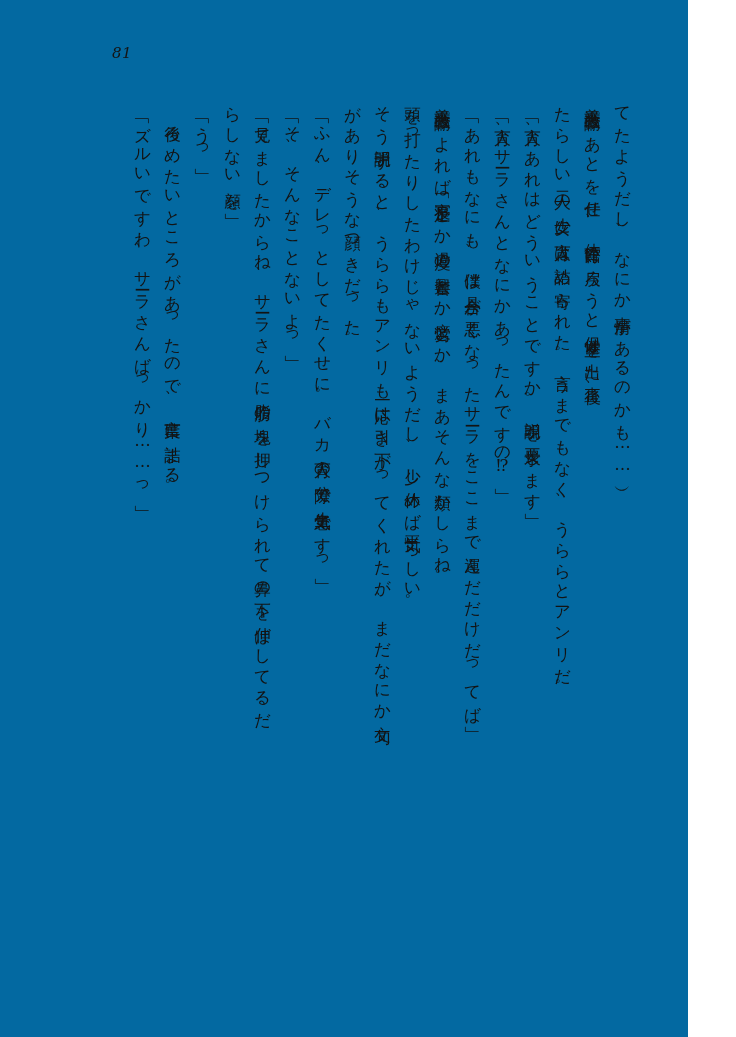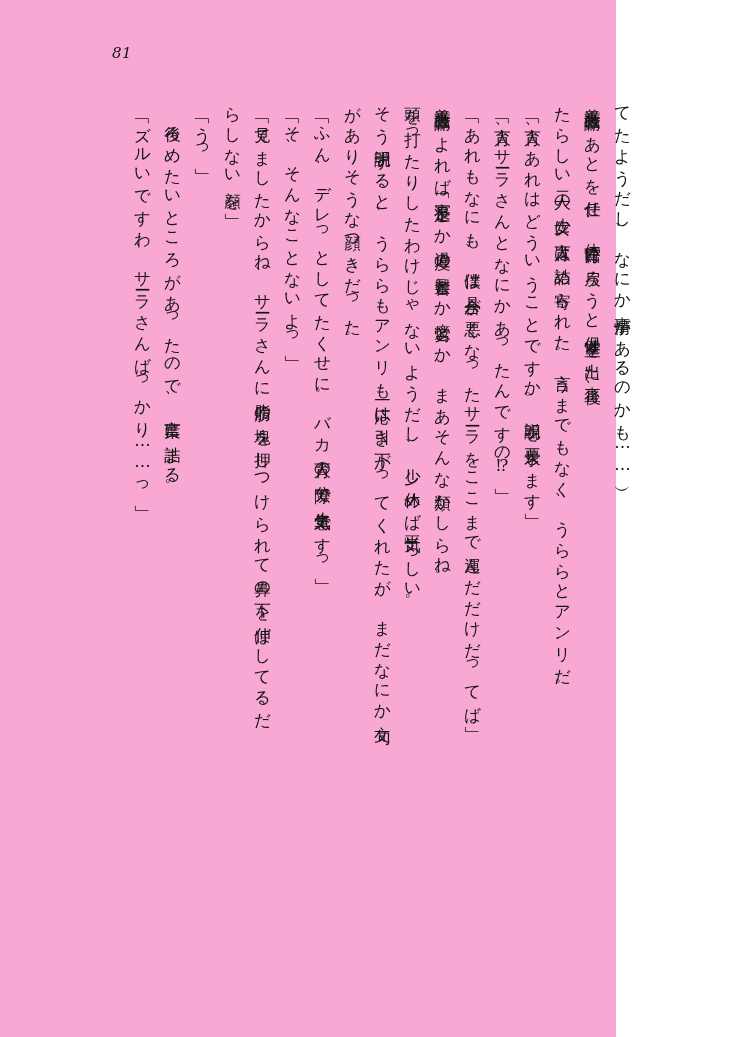--- a/index.html
+++ b/index.html
@@ -9,23 +9,23 @@
   }
   body {
     width: 736px;
     height: 1037px;
     overflow: hidden;
     font-family: "DejaVu Serif", "Liberation Serif", serif;
     color: #111111;
   }
   #page {
     position: relative;
-    width: 616px;
+    width: 688px;
     height: 1037px;
-    background: #f9a8d4;
+    background: #0369a1;
   }
   #page-number {
     position: absolute;
     top: 44px;
     left: 112px;
     font-size: 15px;
     font-style: italic;
     font-family: "DejaVu Serif", "Liberation Serif", serif;
     color: #141414;
     letter-spacing: 0.5px;

